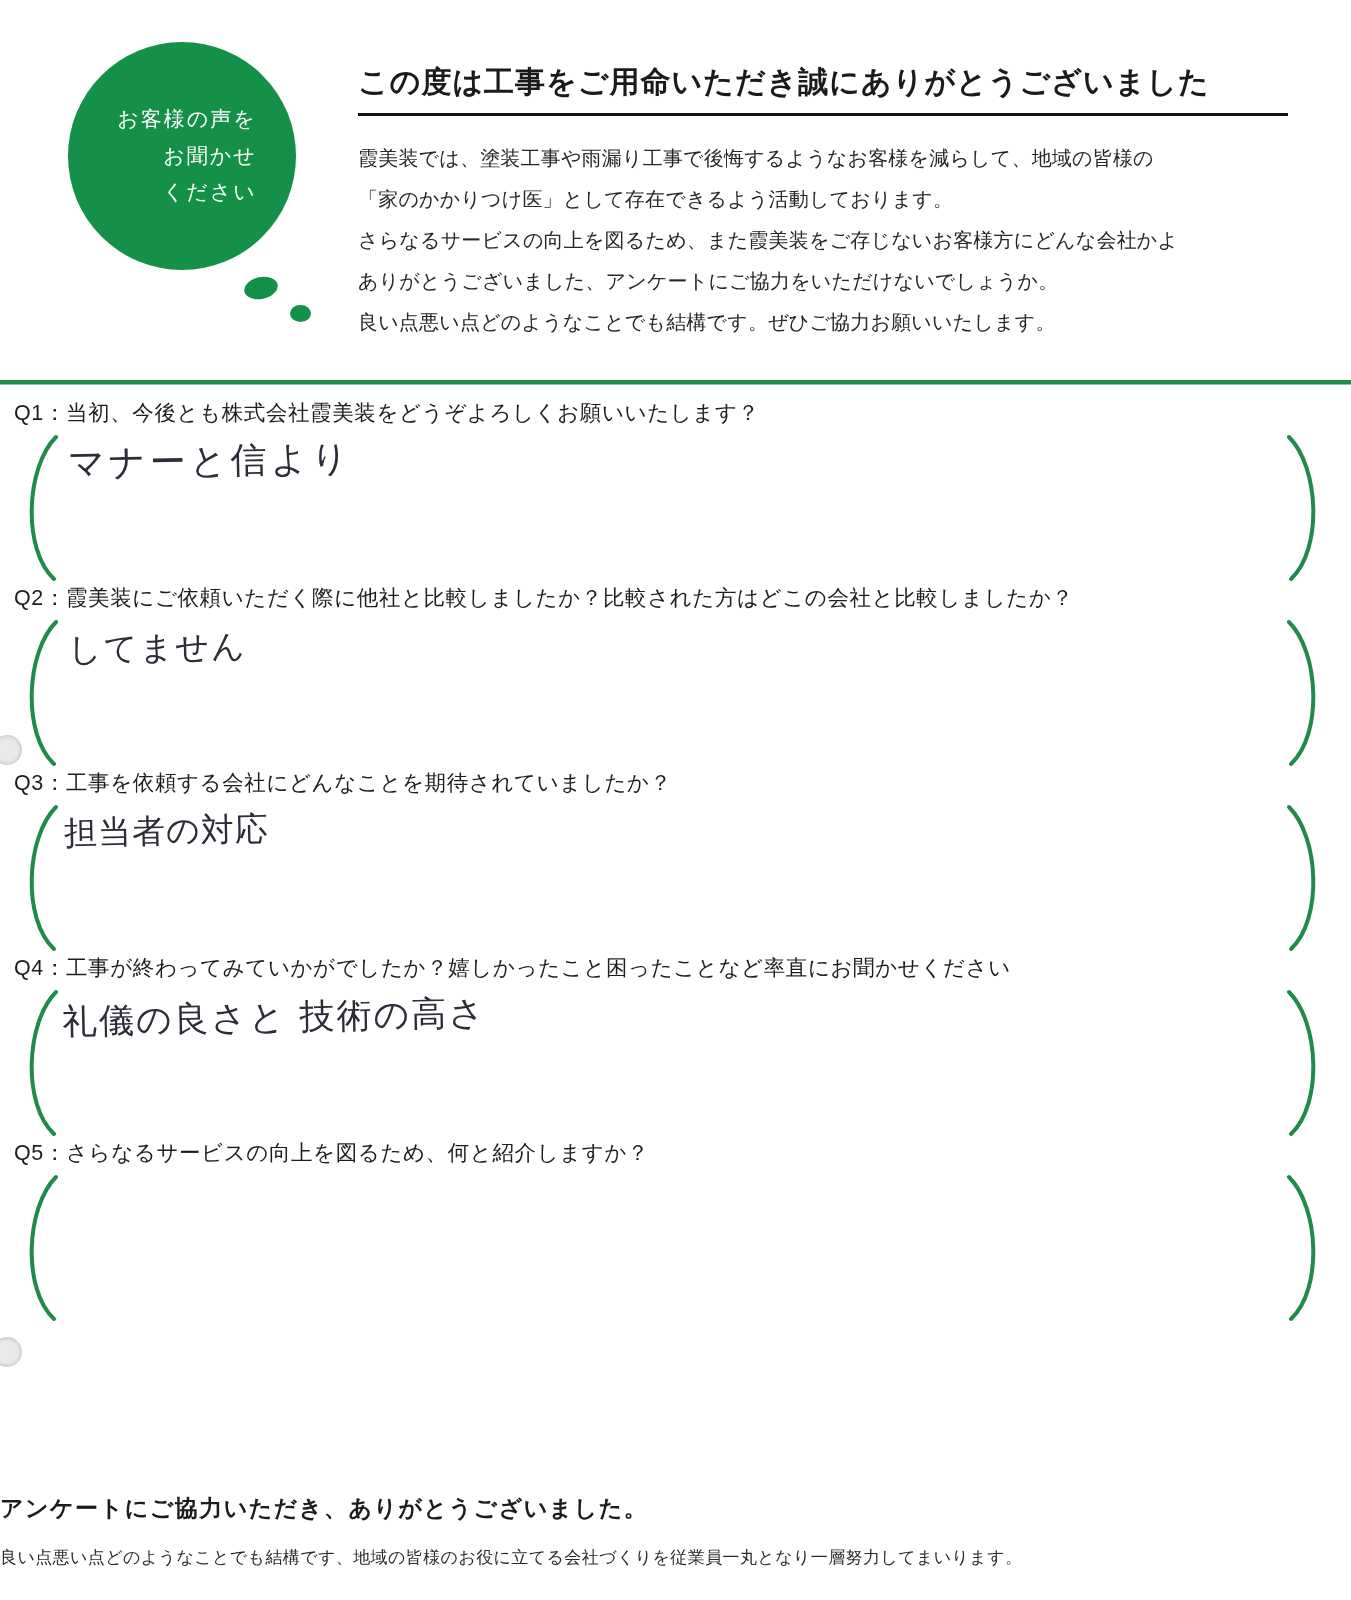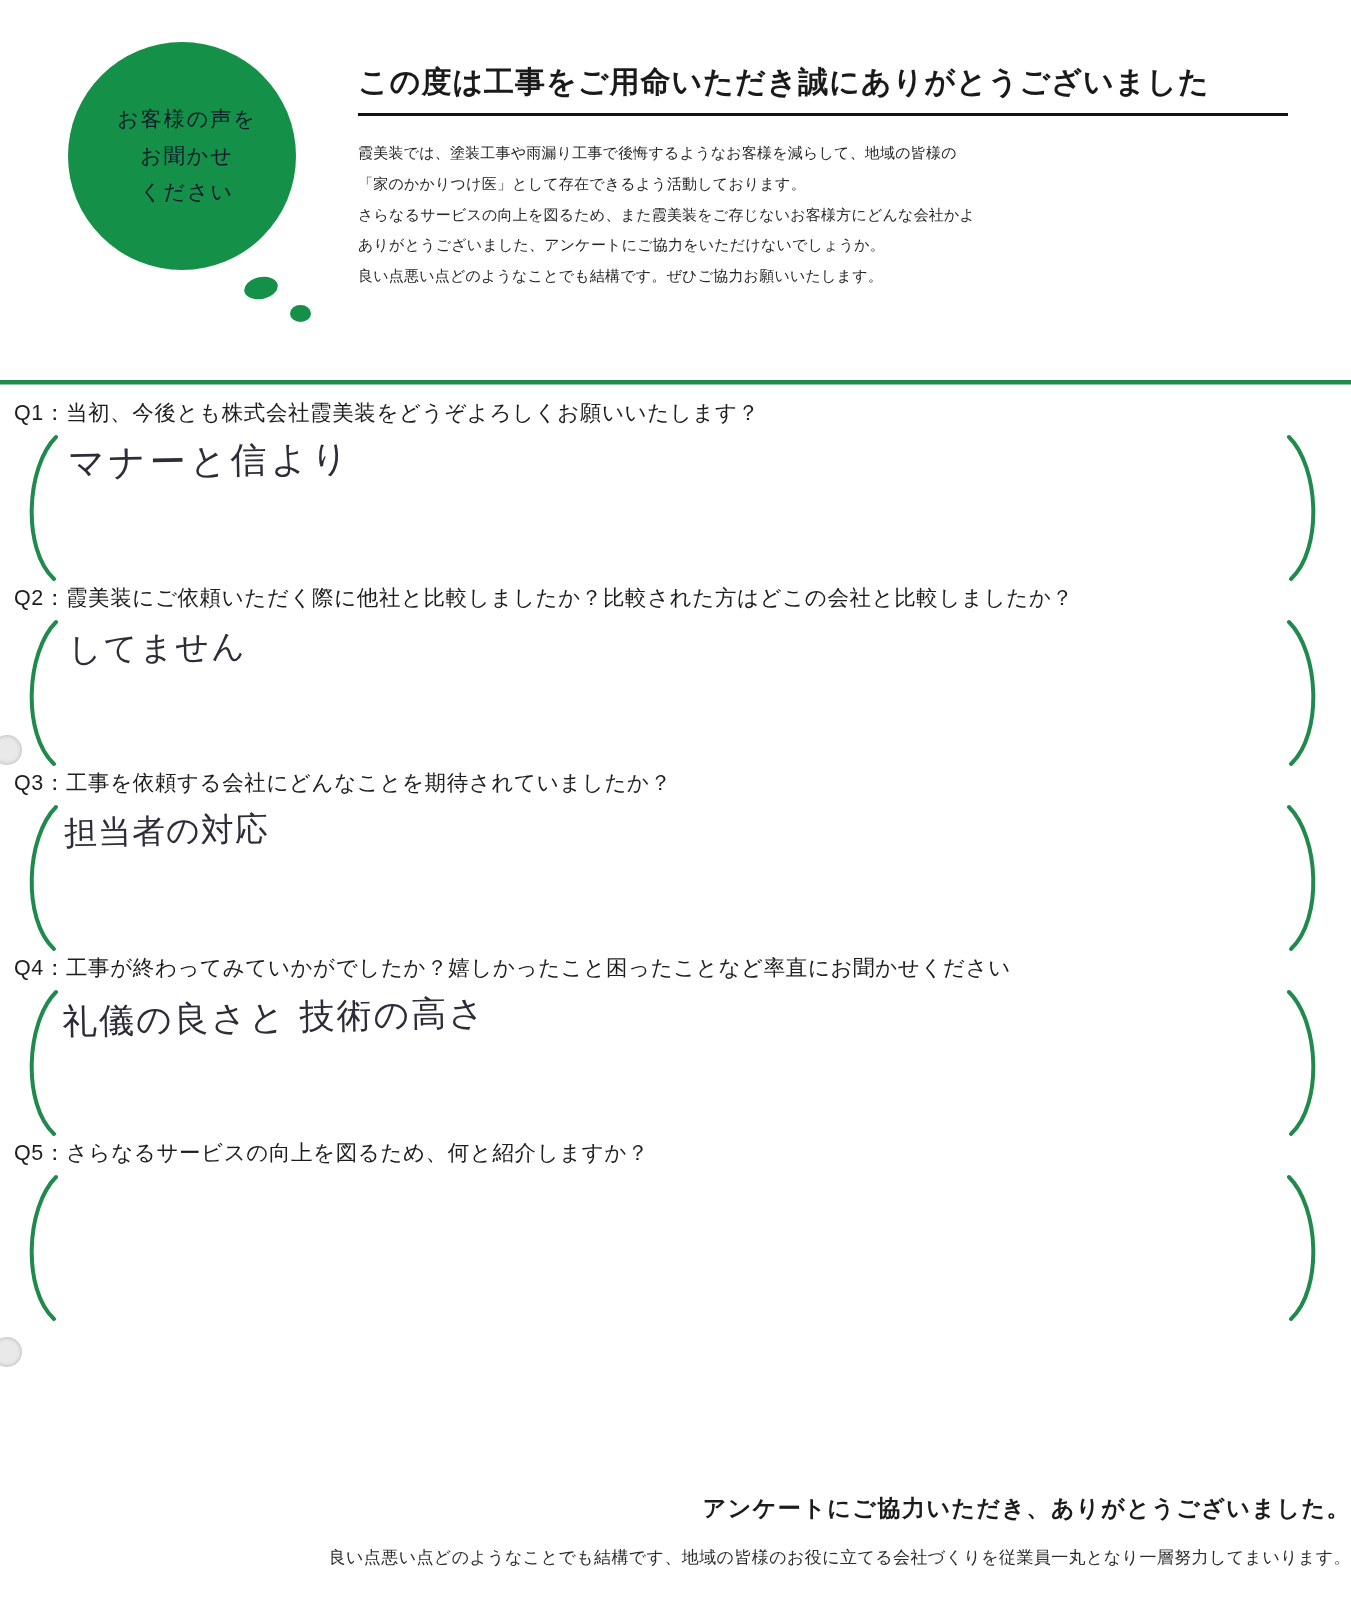--- a/index.html
+++ b/index.html
@@ -35,25 +35,25 @@
     top: 0;
     width: 228px;
     height: 228px;
     border-radius: 50%;
     background: #159048;
     display: flex;
     align-items: center;
     justify-content: center;
   }
   .bubble-text {
-    color: #0f172a;
+    color: #ffffff;
     font-size: 21px;
     line-height: 1.75;
     letter-spacing: 2px;
-    text-align: center;
+    text-align: right;
     padding-left: 10px;
     white-space: pre-line;
   }
   .bubble-dot1 {
     position: absolute;
     left: 176px;
     top: 235px;
     width: 34px;
     height: 22px;
     border-radius: 50%;
@@ -84,21 +84,21 @@
     margin-bottom: 10px;
     white-space: nowrap;
   }
   .header-title-underline {
     height: 3px;
     background: #111;
     width: 930px;
     margin-bottom: 22px;
   }
   .header-body {
-    font-size: 15px;
+    font-size: 20px;
     line-height: 2.05;
     color: #262626;
     letter-spacing: 0.2px;
     font-family: Liberation Serif, serif;
   }
   .header-body p { margin: 0; }
 
   .divider {
     position: absolute;
     top: 380px;
@@ -173,21 +173,21 @@
   }
   .hole1 { left: -8px; top: 735px; width: 30px; height: 30px; }
   .hole2 { left: -8px; top: 1337px; width: 30px; height: 30px; }
 
   
   .footer {
     position: absolute;
     left: 0;
     bottom: 26px;
     width: 1351px;
-    text-align: right;
+    text-align: left;
   }
   .footer-title {
     font-size: 23px;
     font-weight: bold;
     letter-spacing: 1.5px;
     color: #1c1c1c;
     margin-bottom: 18px;
   }
   .footer-line {
     font-size: 17px;

